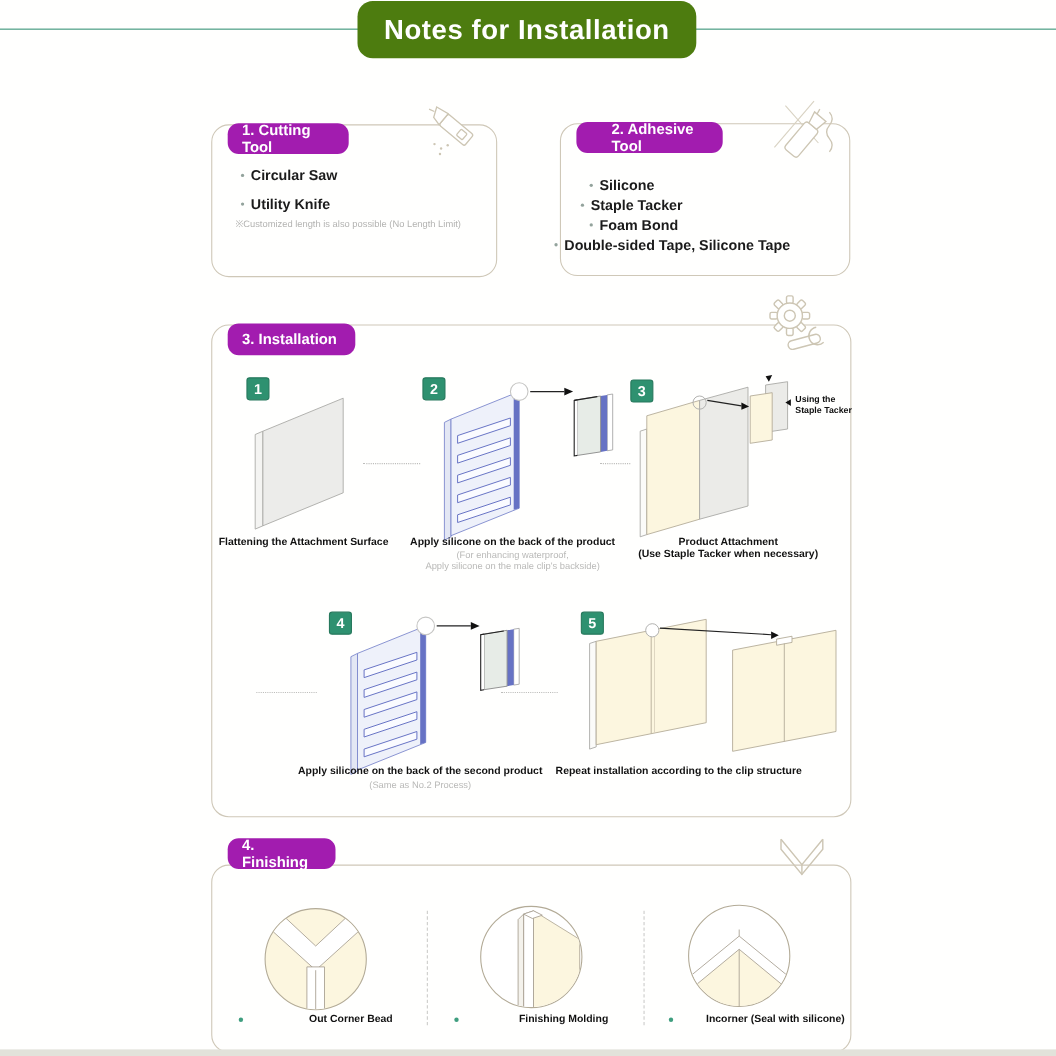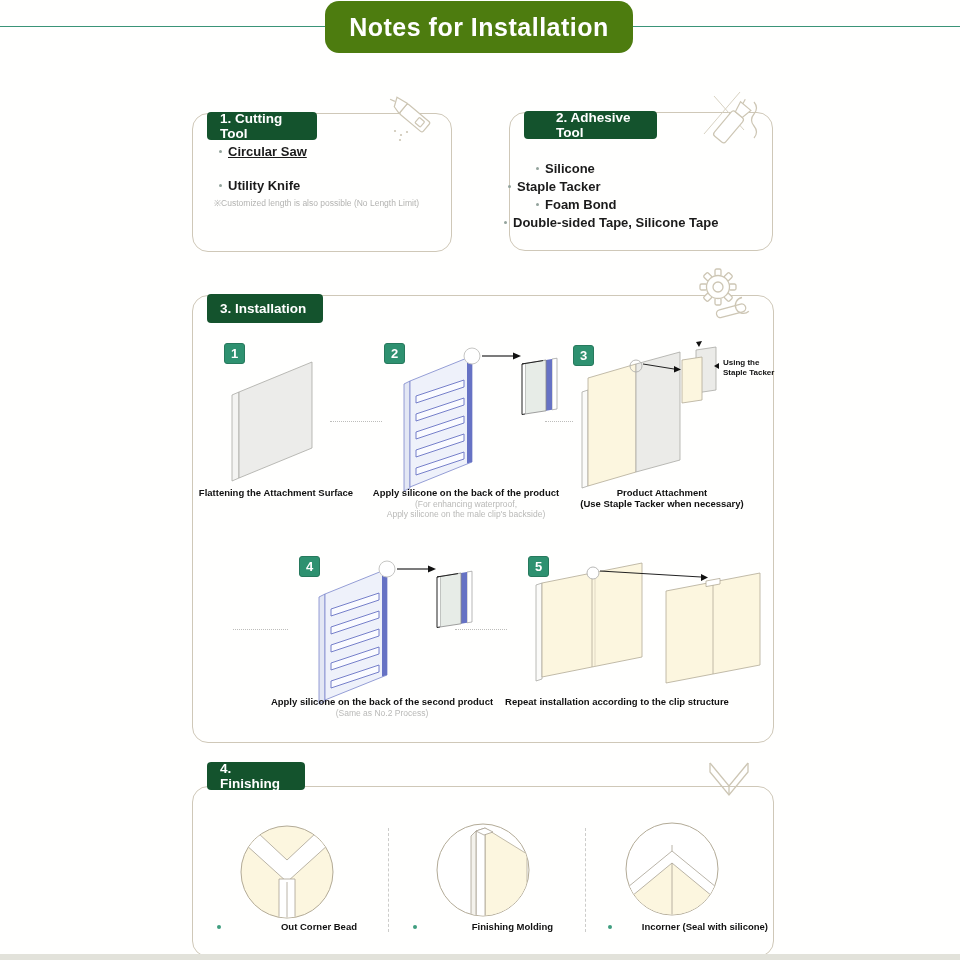--- a/index.html
+++ b/index.html
@@ -9,22 +9,22 @@
   .header-line{position:absolute;left:0;top:26px;width:960px;height:0;border-top:1.5px solid #3a9478;}
   .title-badge{position:absolute;left:325px;top:1px;width:308px;height:52px;background:#4d7c0f;
                border-radius:14px;display:flex;align-items:center;justify-content:center;
                color:#fff;font-size:25px;font-weight:bold;letter-spacing:.5px;}
   
   .panel-box{position:absolute;border:1px solid #cfc8b8;border-radius:16px;background:#fffffe;}
   #box-cutting{left:192px;top:113px;width:258px;height:137px;}
   #box-adhesive{left:509px;top:112px;width:262px;height:137px;}
   #box-install{left:192px;top:295px;width:580px;height:446px;}
   #box-finish{left:192px;top:786px;width:580px;height:169px;}
-  .section-label{position:absolute;background:#14532d;color:#fff;font-weight:bold;font-size:13.5px;
-                 display:flex;align-items:center;padding:0 13px;border-radius:4px;height:28px;z-index:3;}
+  .section-label{position:absolute;background:#a21caf;color:#fff;font-weight:bold;font-size:13.5px;
+                 display:flex;align-items:center;padding:0 13px;border-radius:10px;height:28px;z-index:3;}
   #label-cutting{left:207px;top:112px;width:84px;}
   #label-adhesive{left:524px;top:111px;width:88px;padding-left:32px;}
   #label-install{left:207px;top:294px;width:90px;height:29px;}
   #label-finish{left:207px;top:762px;width:72px;}
   
   .tool-item{position:absolute;display:flex;align-items:center;gap:6px;font-weight:bold;
              font-size:13px;color:#1b1b1b;white-space:nowrap;}
   .dot{width:3px;height:3px;border-radius:50%;background:#93a39c;flex:0 0 auto;}
   .note{position:absolute;font-size:8.5px;color:#b3b3b1;white-space:nowrap;}
   
@@ -60,21 +60,21 @@
       <rect x="20" y="18" width="30" height="13" rx="2"></rect>
       <polygon points="8,20 20,18 20,31 12,29"></polygon>
       <line x1="4" y1="26" x2="9" y2="24.5"></line>
       <rect x="38" y="21" width="7" height="7" rx="1"></rect>
     </g>
     <circle cx="15" cy="41" r="1.1" fill="#cdc6b4"></circle>
     <circle cx="21" cy="45" r="1.1" fill="#cdc6b4"></circle>
     <circle cx="27" cy="42" r="1.1" fill="#cdc6b4"></circle>
     <circle cx="20" cy="50" r="1.1" fill="#cdc6b4"></circle>
   </svg>
-  <div class="tool-item" style="left:219px;top:144px;text-decoration:underline;">
+  <div class="tool-item" style="left:219px;top:152px;">
     <span class="dot"></span>
     <span>Circular Saw</span>
   </div>
   <div class="tool-item" style="left:219px;top:178px;">
     <span class="dot"></span>
     <span>Utility Knife</span>
   </div>
   <div class="note" style="left:214px;top:197px;">※Customized length is also possible (No Length Limit)</div>
 
   <div class="panel-box" id="box-adhesive"></div>
@@ -86,21 +86,21 @@
       <rect x="12" y="29" width="32" height="15" rx="3"></rect>
       <polygon points="44,32 55,29.5 55,43 44,41"></polygon>
       <line x1="55" y1="32.5" x2="60" y2="31.5"></line>
     </g>
     <path d="M56,16 q5,6 0,12 q-5,6 0,12 q5,6 0,12" fill="none" stroke="#cdc6b4" stroke-width="1.2"></path>
   </svg>
   <div class="tool-item" style="left:536px;top:161px;">
     <span class="dot"></span>
     <span>Silicone</span>
   </div>
-  <div class="tool-item" style="left:508px;top:179px;">
+  <div class="tool-item" style="left:528px;top:179px;">
     <span class="dot"></span>
     <span>Staple Tacker</span>
   </div>
   <div class="tool-item" style="left:536px;top:197px;text-align:center;">
     <span class="dot"></span>
     <span>Foam Bond</span>
   </div>
   <div class="tool-item" style="left:504px;top:215px;">
     <span class="dot"></span>
     <span>Double-sided Tape, Silicone Tape</span>

